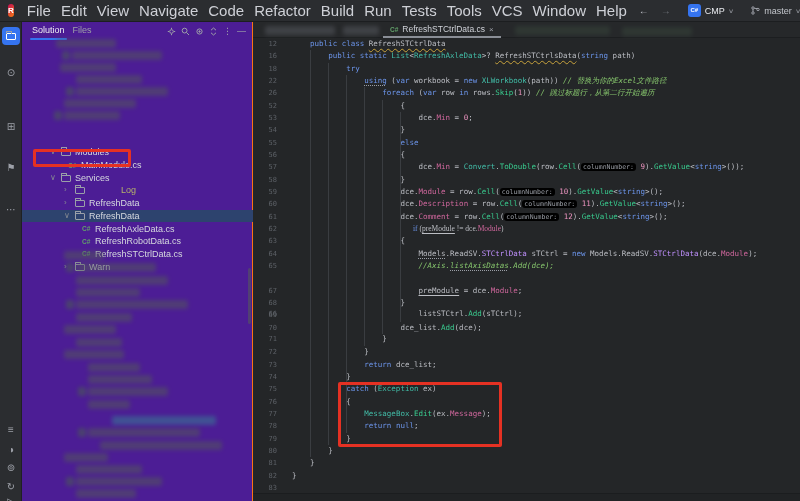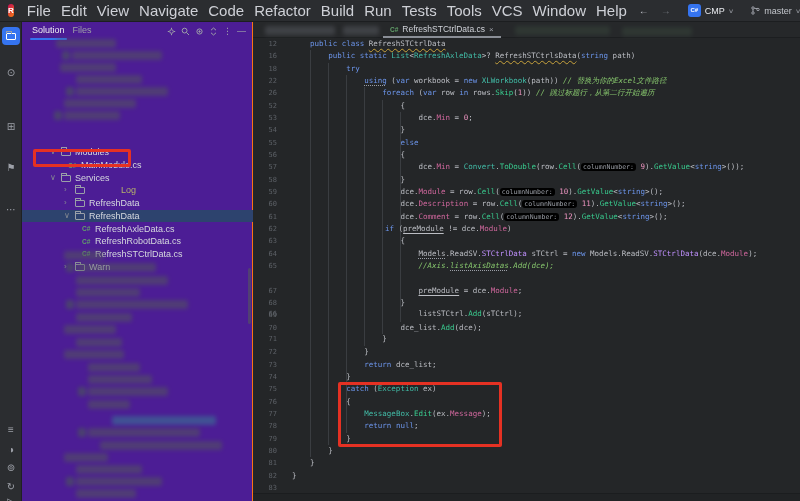--- a/index.html
+++ b/index.html
@@ -301,21 +301,21 @@
         <div class="code-line" style="top: 160.329px;">
           <span class="ln">60</span>
           <span class="src" style="left: 147.432px;"><span class="tk-pln">dce.</span><span class="tk-fld">Description</span><span class="tk-pln"> = row.</span><span class="tk-m">Cell</span><span class="tk-pln">(</span><span class="tk-hint">columnNumber:</span><span class="tk-pln"> </span><span class="tk-num">11</span><span class="tk-pln">).</span><span class="tk-m">GetValue</span><span class="tk-pln">&lt;</span><span class="tk-k">string</span><span class="tk-pln">&gt;();</span></span>
         </div>
         <div class="code-line" style="top: 172.662px;">
           <span class="ln">61</span>
           <span class="src" style="left: 147.432px;"><span class="tk-pln">dce.</span><span class="tk-fld">Comment</span><span class="tk-pln"> = row.</span><span class="tk-m">Cell</span><span class="tk-pln">(</span><span class="tk-hint">columnNumber:</span><span class="tk-pln"> </span><span class="tk-num">12</span><span class="tk-pln">).</span><span class="tk-m">GetValue</span><span class="tk-pln">&lt;</span><span class="tk-k">string</span><span class="tk-pln">&gt;();</span></span>
         </div>
         <div class="code-line" style="top: 184.995px;">
           <span class="ln">62</span>
-          <span class="src" style="left: 132px;"><span class="tk-k">if</span><span class="tk-pln"> (</span><span class="tk-pln u-sl">preModule</span><span class="tk-pln"> != dce.</span><span class="tk-fld">Module</span><span class="tk-pln">)</span></span>
+          <span class="src" style="left: 160px; font-family: Liberation Serif, serif;"><span class="tk-k">if</span><span class="tk-pln"> (</span><span class="tk-pln u-sl">preModule</span><span class="tk-pln"> != dce.</span><span class="tk-fld">Module</span><span class="tk-pln">)</span></span>
         </div>
         <div class="code-line" style="top: 197.328px;">
           <span class="ln">63</span>
           <span class="src" style="left: 147.432px;"><span class="tk-pln">{</span></span>
         </div>
         <div class="code-line" style="top: 209.661px;">
           <span class="ln">64</span>
           <span class="src" style="left: 165.504px;"><span class="tk-pln u-dt">Models</span><span class="tk-pln">.ReadSV.</span><span class="tk-cls">STCtrlData</span><span class="tk-pln"> sTCtrl = </span><span class="tk-k">new</span><span class="tk-pln"> Models.ReadSV.</span><span class="tk-cls">STCtrlData</span><span class="tk-pln">(dce.</span><span class="tk-fld">Module</span><span class="tk-pln">);</span></span>
         </div>
         <div class="code-line" style="top: 221.994px;">

